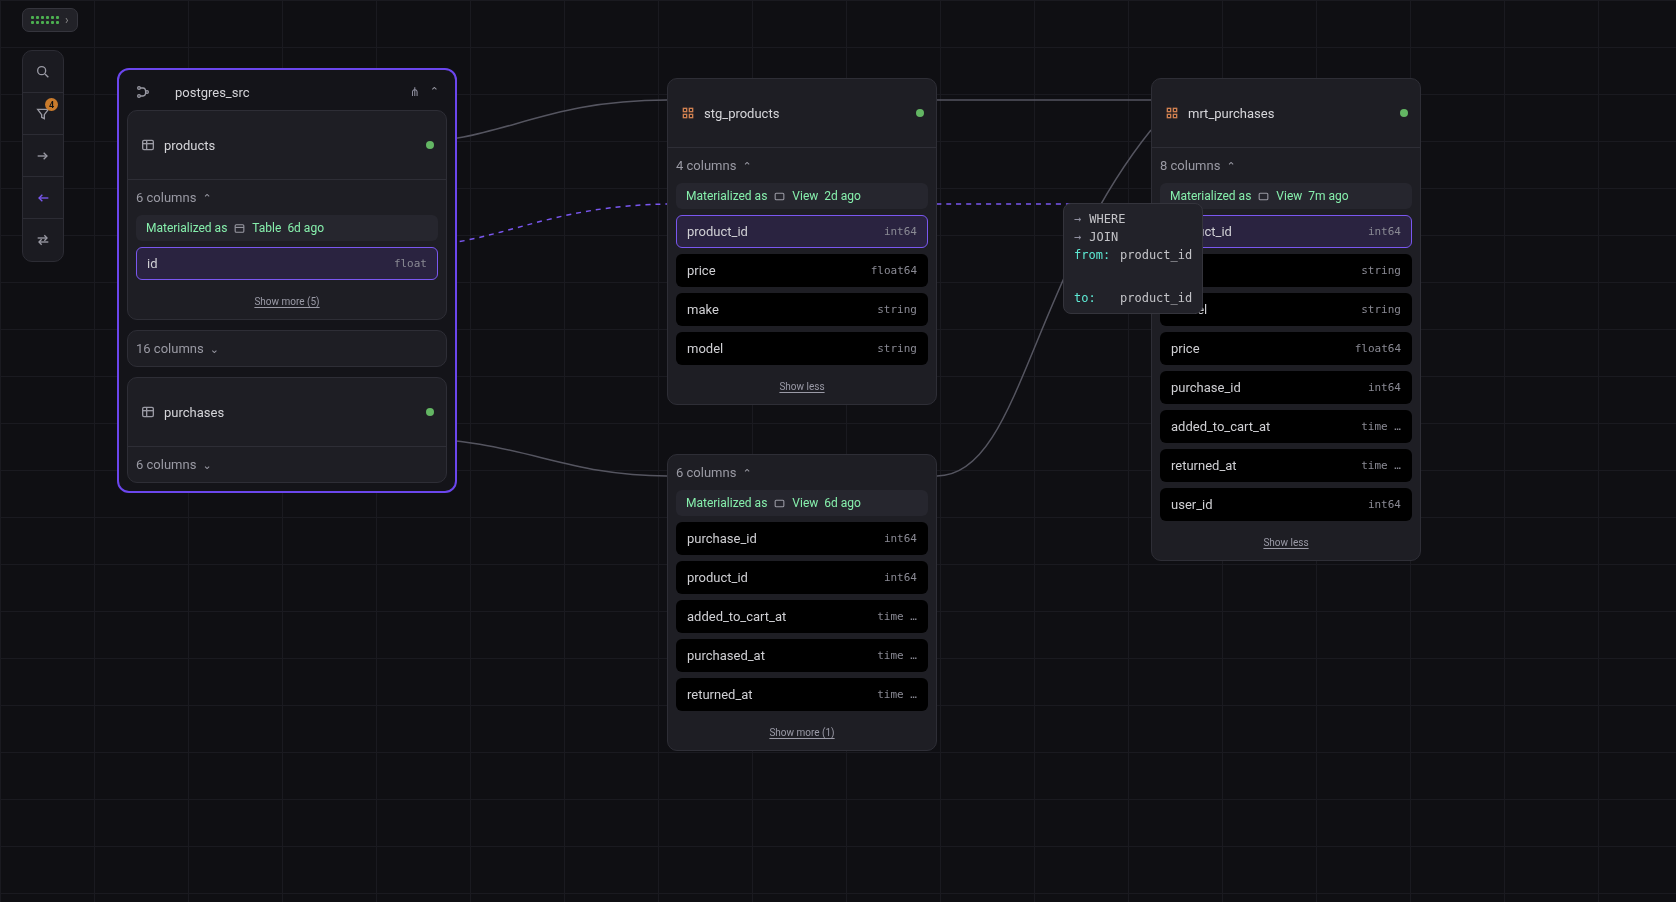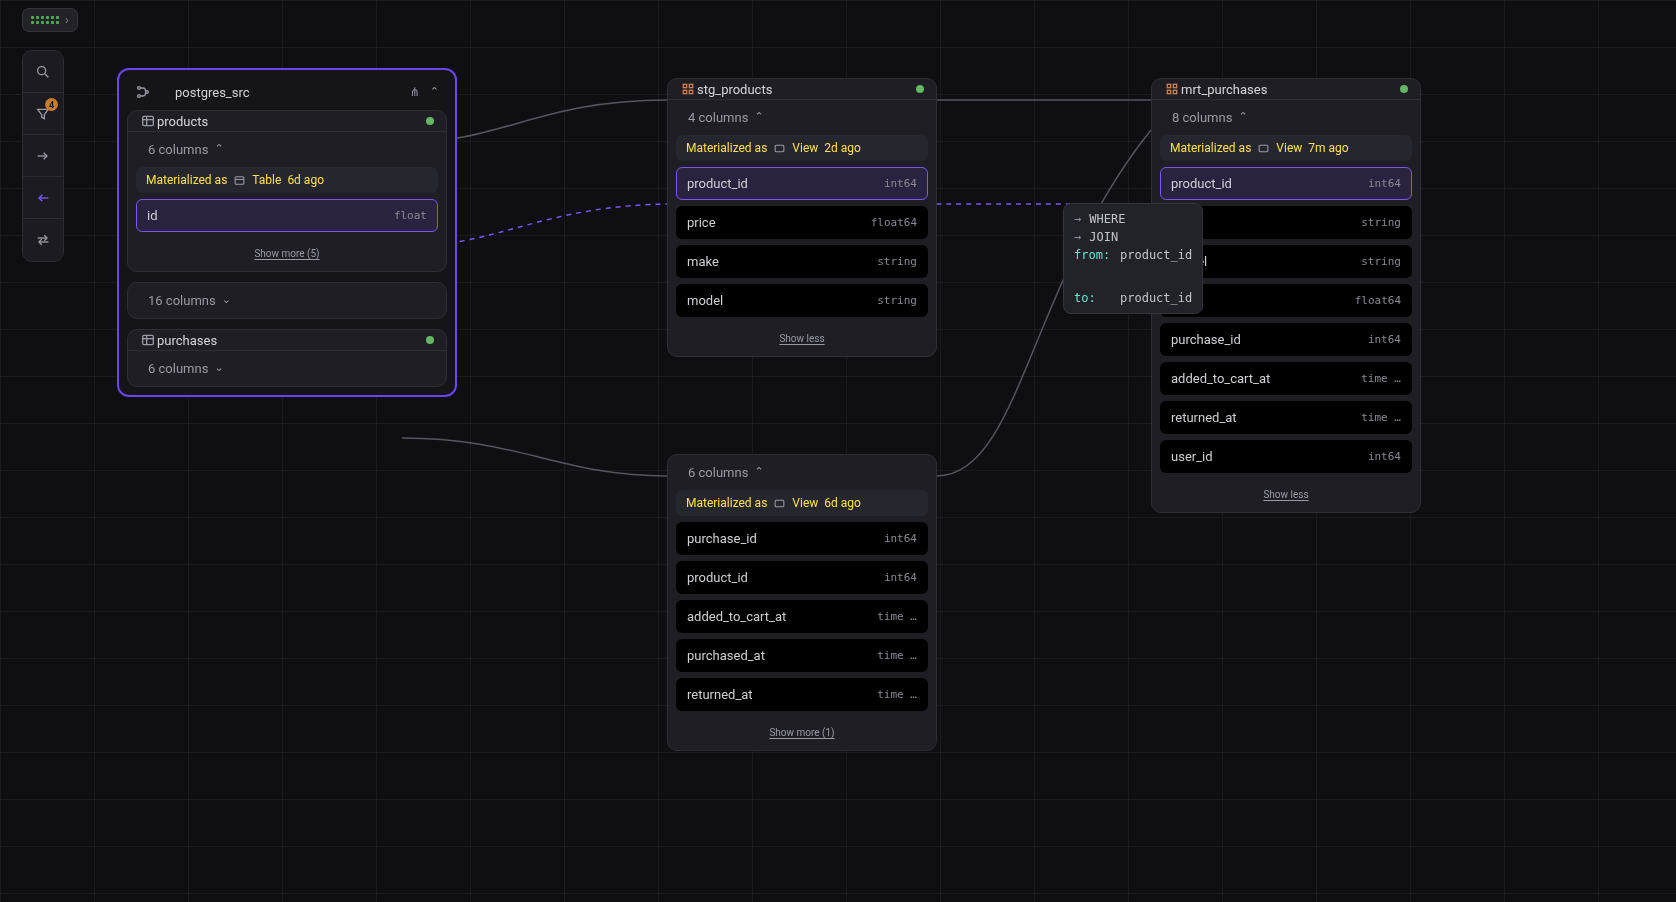--- a/index.html
+++ b/index.html
@@ -119,46 +119,46 @@
   }
   .source-group .node {
     position: relative;
     width: 320px;
     margin-bottom: 10px;
   }
   .source-group .node:last-of-type { margin-bottom: 0; }
   .node-header {
     display: flex;
     align-items: center;
-    gap: 1px;
-    padding: 2px 12px;
+    gap: 8px;
+    padding: 26px 12px;
     border-bottom: 1px solid #2e2e36;
   }
   .node-title { color: #d6d6da; flex: 1; overflow: hidden; text-overflow: ellipsis; white-space: nowrap; }
   .status-dot {
     width: 8px; height: 8px; border-radius: 50%; background: #63b663;
     flex-shrink: 0;
   }
   .node-sub {
-    padding: 10px 20px;
-    display: flex;
-    align-items: flex-start;
+    padding: 10px 8px;
+    display: flex;
+    align-items: flex-end;
     gap: 6px;
     color: #9a9aa4;
   }
   .meta-row {
     margin: 0 8px 6px 8px;
     padding: 6px 10px;
     background: #26262e;
     border-radius: 6px;
     display: flex;
     align-items: center;
     gap: 6px;
     font-size: 12px;
-    color: #fde047;
+    color: #86efac;
   }
   .col-row {
     margin: 0 8px 6px 8px;
     padding: 8px 10px;
     background: #000000;
     border: 1px solid transparent;
     border-radius: 6px;
     display: flex;
     align-items: center;
     justify-content: space-between;

